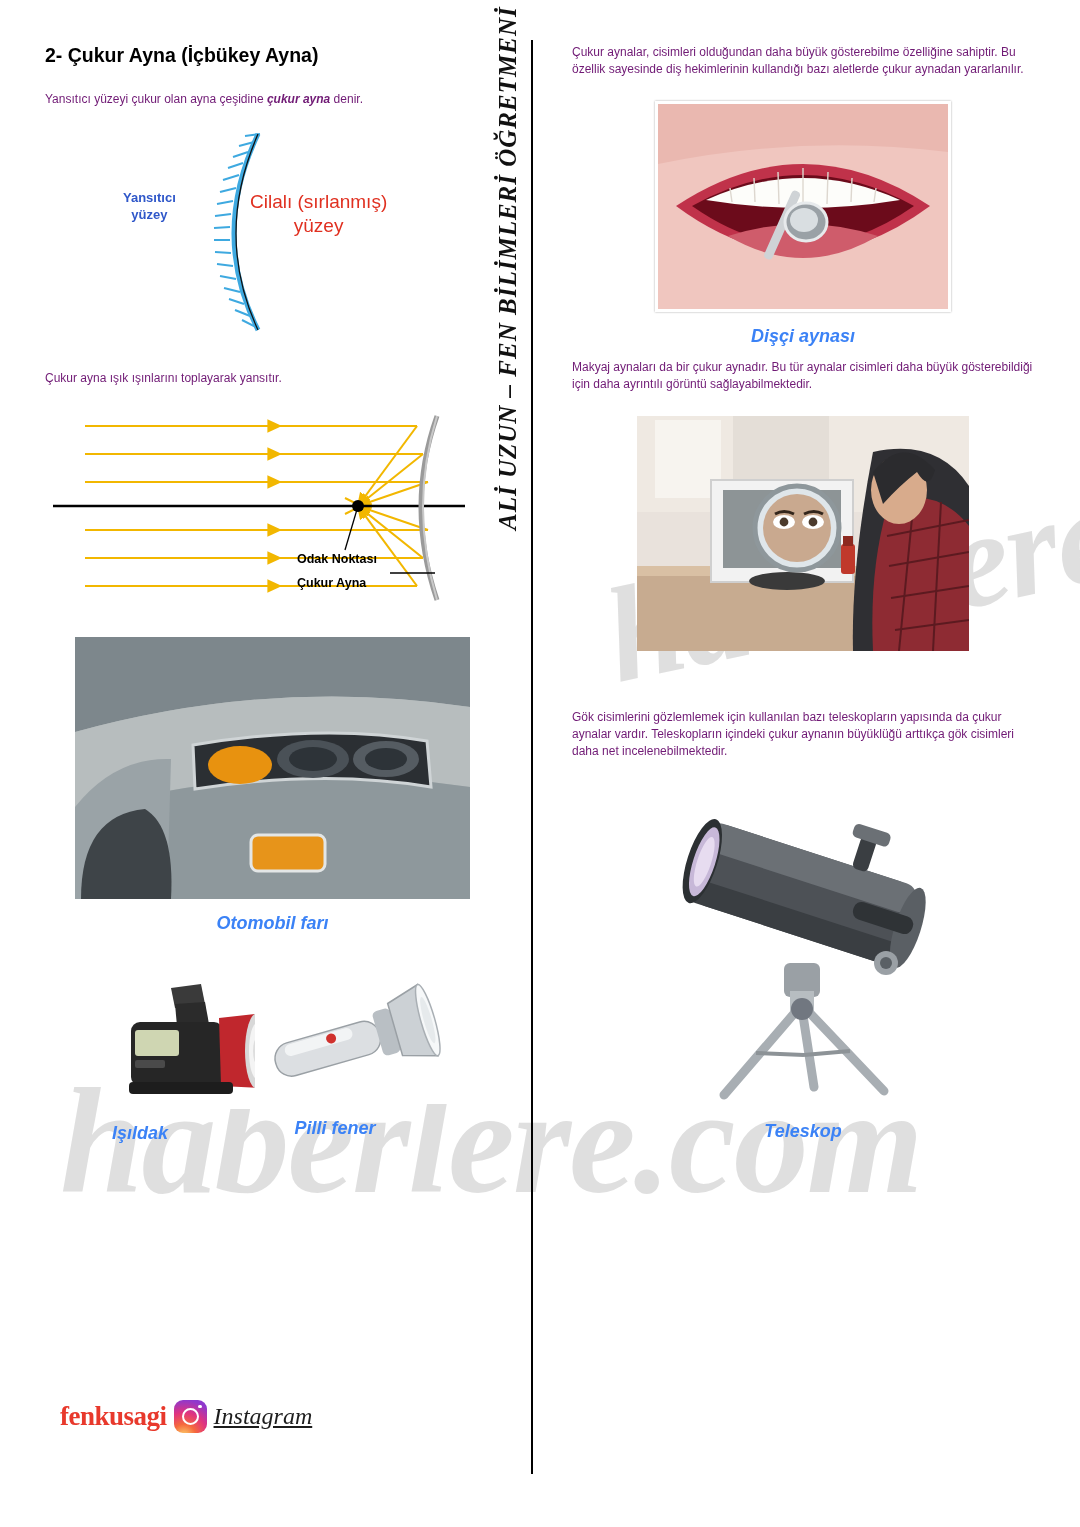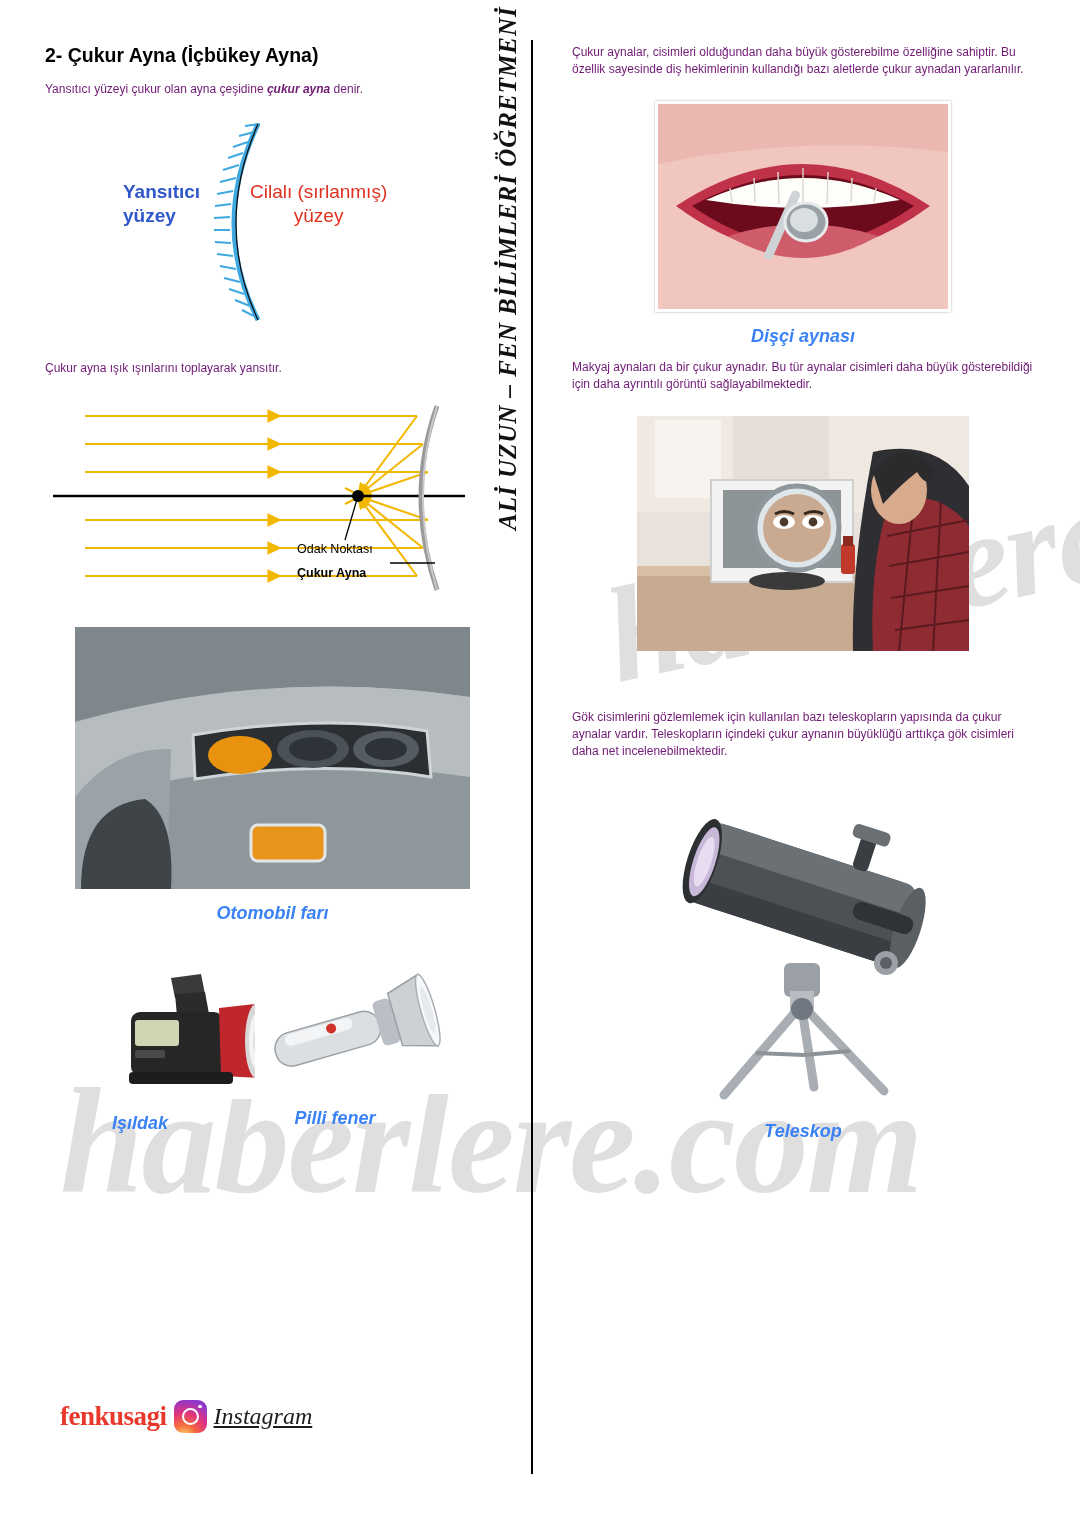--- a/index.html
+++ b/index.html
@@ -73,21 +73,21 @@
     font-style: italic;
     font-size: 25px;
     color: #111;
     letter-spacing: 1px;
     white-space: nowrap;
   }
 
   h2.sec-title {
     font-size: 19.5px;
     font-weight: bold;
-    margin: 0 0 14px 0;
+    margin: 0 0 24px 0;
     color: #000;
   }
   p.body {
     font-size: 12px;
     line-height: 1.45;
     margin: 0 0 22px 0;
     color: #701a75;
   }
   p.body b { font-weight: 700; font-style: italic; }
 
@@ -102,37 +102,37 @@
 
   .fig { position: relative; }
 
   
   .fig-mirror {
     width: 460px; height: 210px;
     margin: 10px 0 30px 0;
   }
   .lbl-yansitici {
     position: absolute; left: 78px; top: 60px;
-    color: #2f57c9; font-weight: bold; font-size: 19px;
-    line-height: 1.25;
+    color: #2f57c9; font-weight: bold; font-size: 13px;
+    text-align: center; line-height: 1.25;
   }
   .lbl-cilali {
     position: absolute; left: 205px; top: 60px;
     color: #e03020; font-weight: normal; font-size: 19px;
     text-align: center; line-height: 1.25;
   }
 
   
   .fig-rays {
     width: 460px; height: 205px;
     margin: 8px 0 22px 0;
   }
   .lbl-odak {
     position: absolute; left: 252px; top: 142px;
-    font-size: 12.5px; font-weight: normal; color: #000;
+    font-size: 12.5px; font-weight: bold; color: #000;
   }
   .lbl-cukurayna {
     position: absolute; left: 252px; top: 166px;
     font-size: 12.5px; font-weight: bold; color: #000;
   }
 
   
   .photo { position: relative; overflow: hidden; background: #d9d9d9; }
 
   

